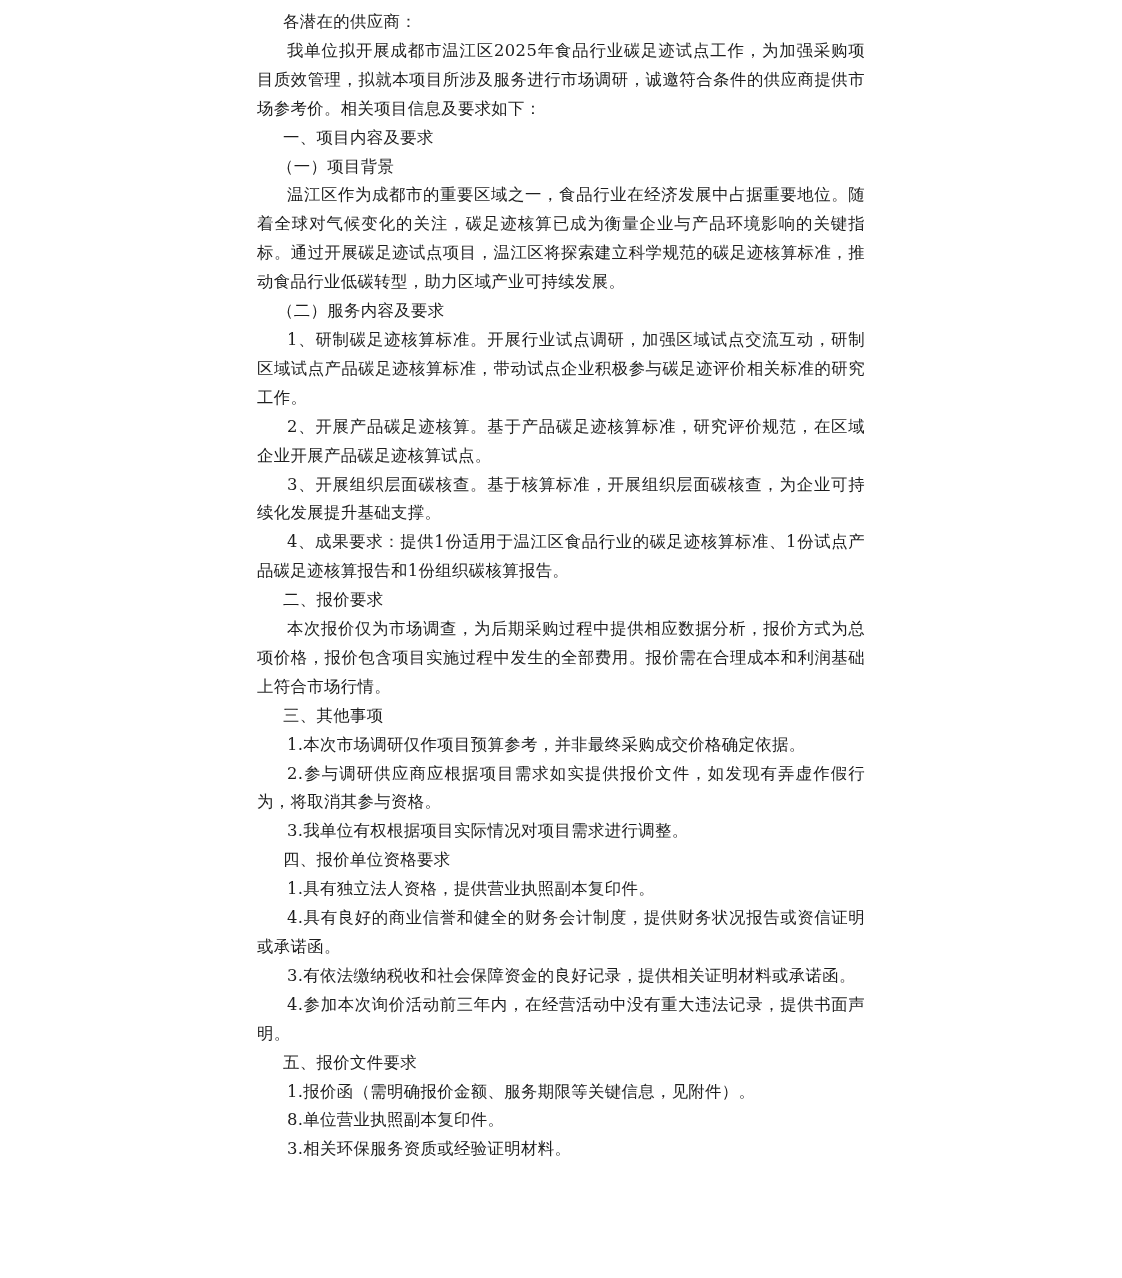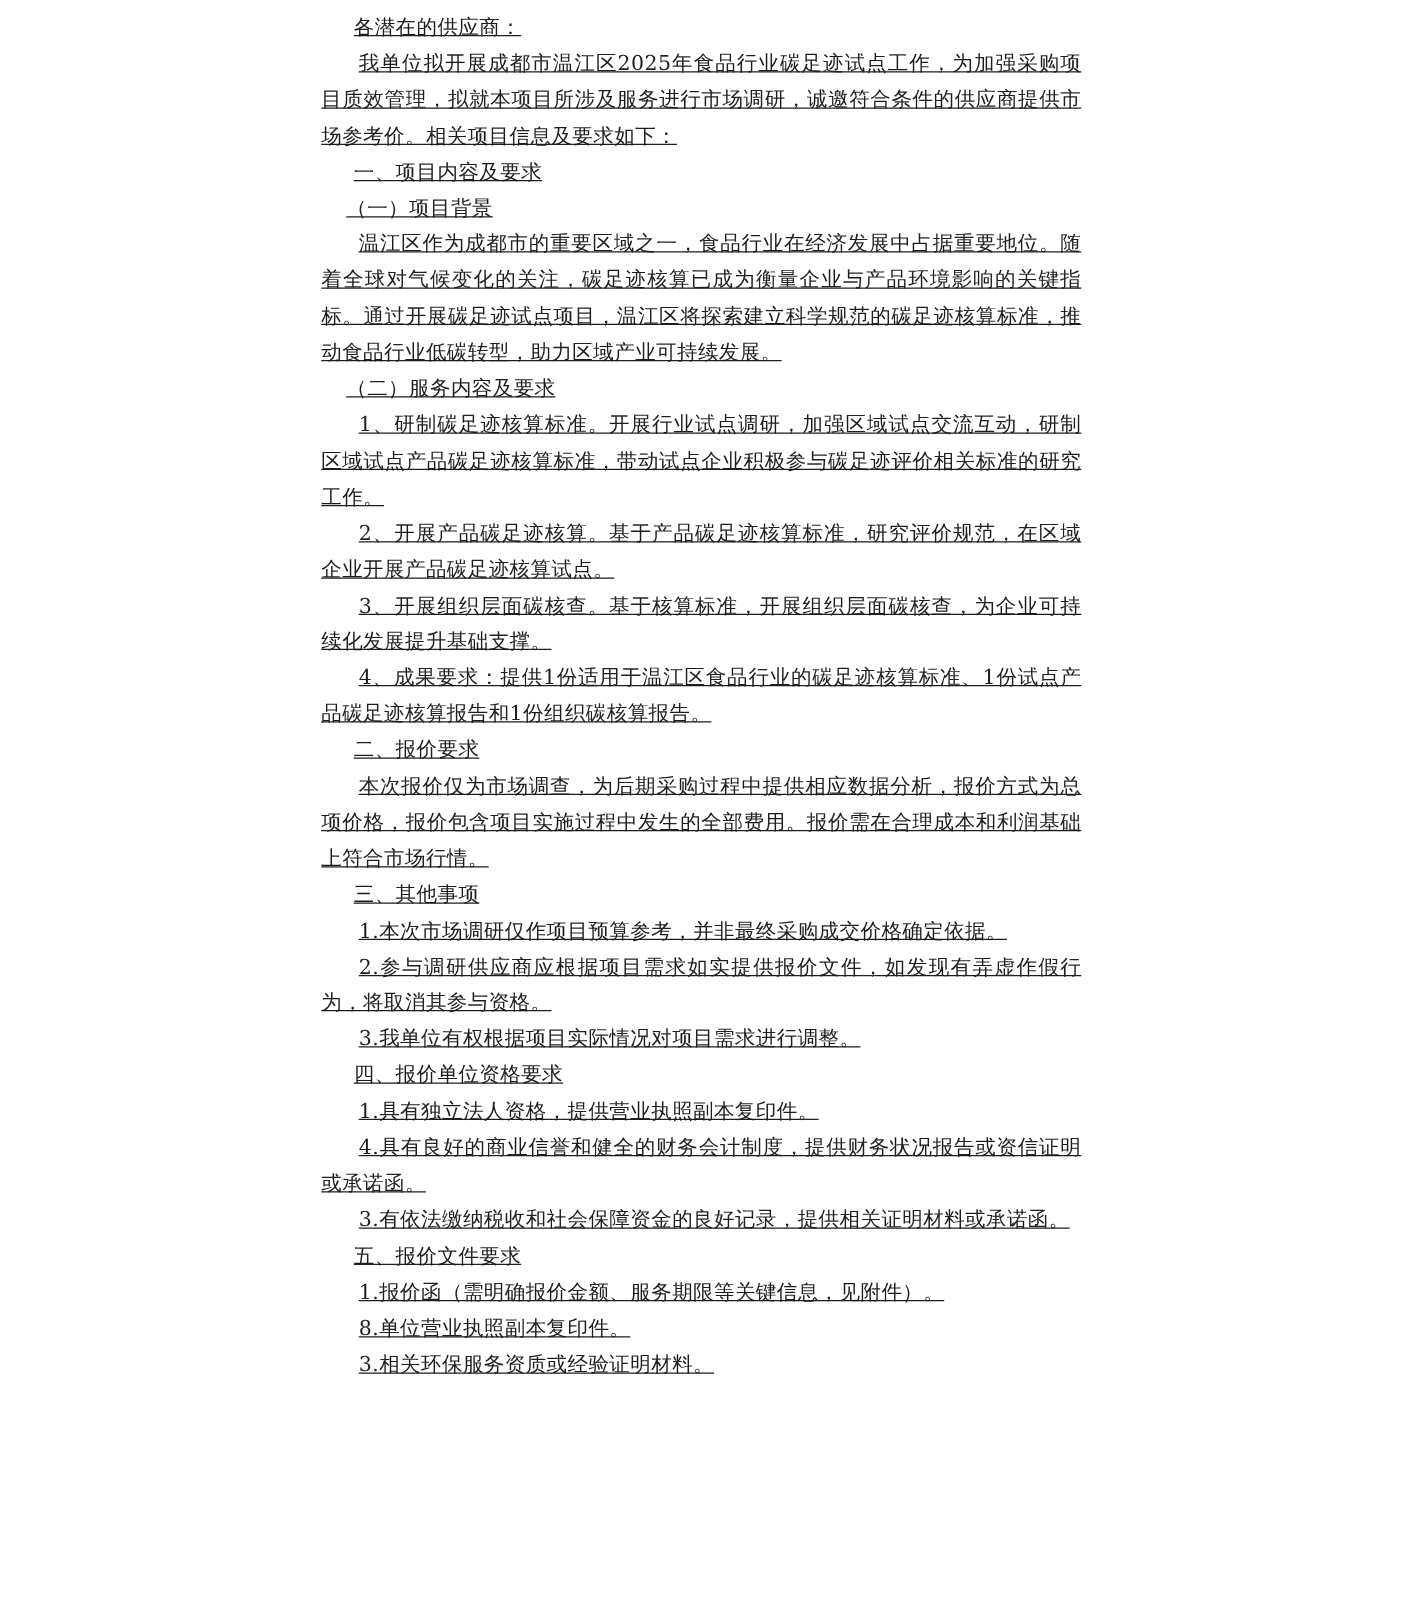--- a/index.html
+++ b/index.html
@@ -22,21 +22,20 @@
       width: 608px;
       font-size: 16.4px;
       line-height: 28.9px;
       letter-spacing: 0.35px;
     }
     .doc p {
       margin: 0;
       padding: 0;
       text-align: justify;
       text-align-last: left;
-      text-decoration: underline;
     }
     .ind2 { text-indent: 30px; }
     .head { text-indent: 26px; }
     .sub  { text-indent: 20px; }
   </style>
 </head>
 <body>
 
 <div class="doc">
   <p class="head">各潜在的供应商：</p>
@@ -56,18 +55,19 @@
 
   <p class="head">三、其他事项</p>
   <p class="ind2">1.本次市场调研仅作项目预算参考，并非最终采购成交价格确定依据。</p>
   <p class="ind2">2.参与调研供应商应根据项目需求如实提供报价文件，如发现有弄虚作假行为，将取消其参与资格。</p>
   <p class="ind2">3.我单位有权根据项目实际情况对项目需求进行调整。</p>
 
   <p class="head">四、报价单位资格要求</p>
   <p class="ind2">1.具有独立法人资格，提供营业执照副本复印件。</p>
   <p class="ind2">4.具有良好的商业信誉和健全的财务会计制度，提供财务状况报告或资信证明或承诺函。</p>
   <p class="ind2">3.有依法缴纳税收和社会保障资金的良好记录，提供相关证明材料或承诺函。</p>
+  <p class="ind2">4.参加本次询价活动前三年内，在经营活动中没有重大违法记录，提供书面声明。</p>
 
   <p class="head">五、报价文件要求</p>
   <p class="ind2">1.报价函（需明确报价金额、服务期限等关键信息，见附件）。</p>
   <p class="ind2">8.单位营业执照副本复印件。</p>
   <p class="ind2">3.相关环保服务资质或经验证明材料。</p>
 </div>
 
 </body></html>

